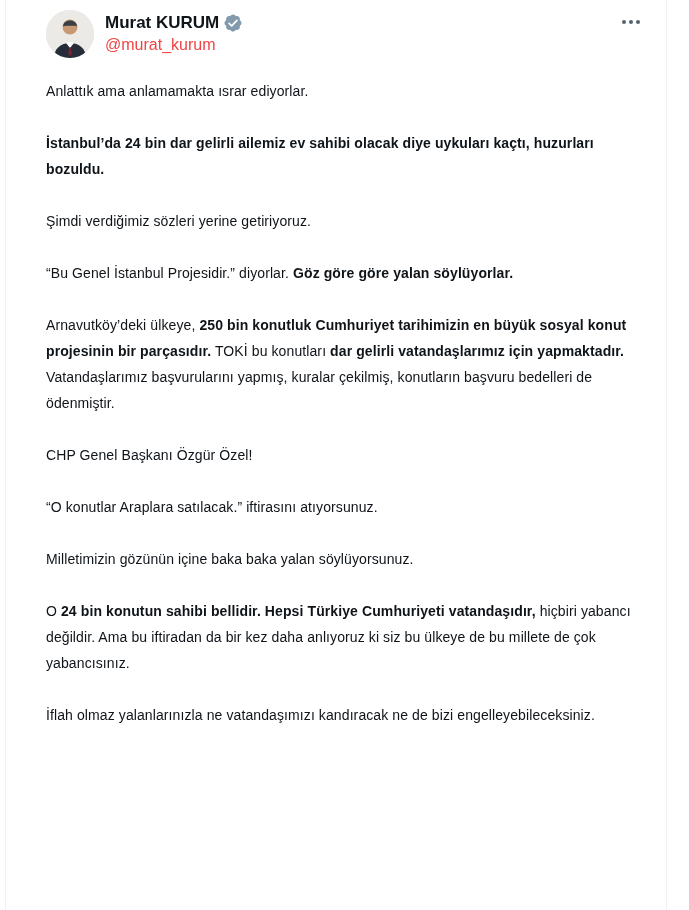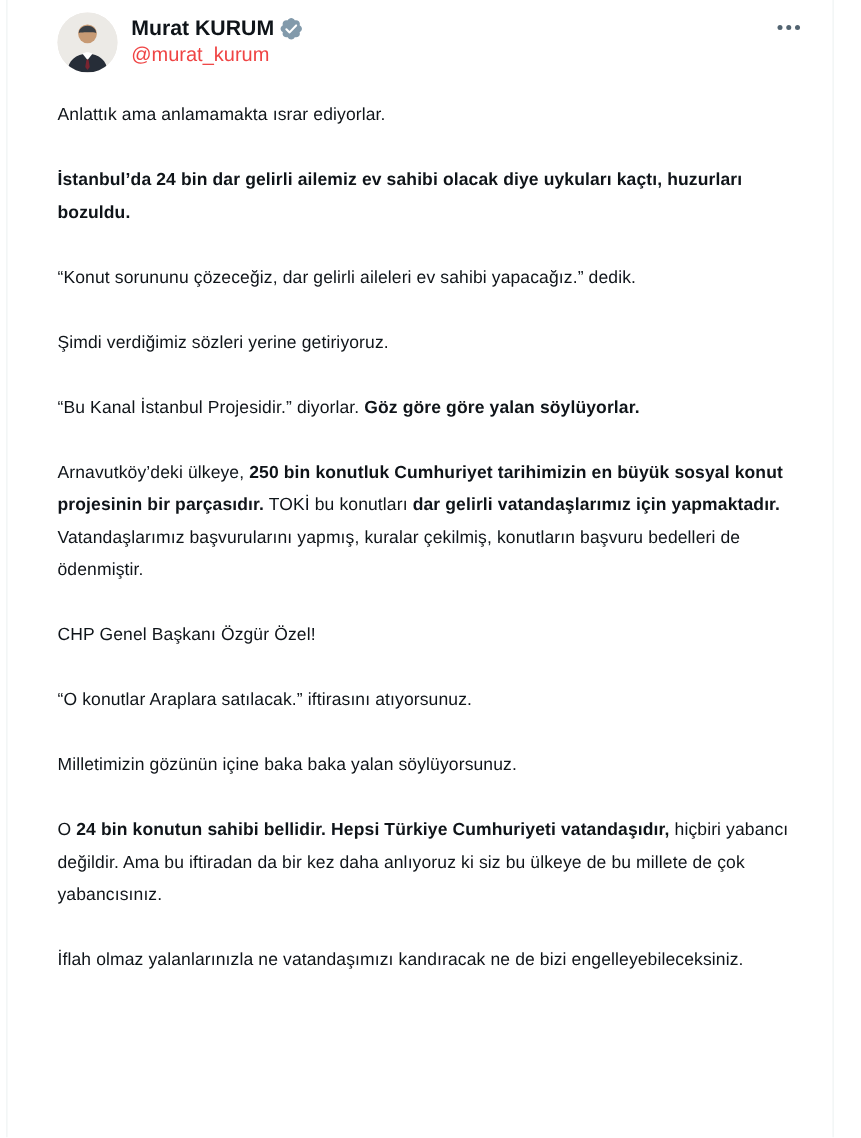--- a/index.html
+++ b/index.html
@@ -115,23 +115,22 @@
     <div class="more-button" aria-label="More">
       <span class="dot"></span>
       <span class="dot"></span>
       <span class="dot"></span>
     </div>
   </div>
 
   <div class="tweet-text" id="tweet-text">
       <p><span>Anlattık ama anlamamakta ısrar ediyorlar.</span></p>
       <p><span class="b">İstanbul’da 24 bin dar gelirli ailemiz ev sahibi olacak diye uykuları kaçtı, huzurları bozuldu.</span></p>
-      <p><span>“Konut sorununu çözeceğiz, dar gelirli aileleri ev sahibi yapacağız.” dedik.</span></p>
       <p><span>Şimdi verdiğimiz sözleri yerine getiriyoruz.</span></p>
-      <p><span>“Bu Kanal İstanbul Projesidir.” diyorlar. </span><span class="b">Göz göre göre yalan söylüyorlar.</span></p>
+      <p><span>“Bu Genel İstanbul Projesidir.” diyorlar. </span><span class="b">Göz göre göre yalan söylüyorlar.</span></p>
       <p><span>Arnavutköy’deki ülkeye, </span><span class="b">250 bin konutluk Cumhuriyet tarihimizin en büyük sosyal konut projesinin bir parçasıdır.</span><span> TOKİ bu konutları </span><span class="b">dar gelirli vatandaşlarımız için yapmaktadır.</span><span> Vatandaşlarımız başvurularını yapmış, kuralar çekilmiş, konutların başvuru bedelleri de ödenmiştir.</span></p>
       <p><span>CHP Genel Başkanı Özgür Özel!</span></p>
       <p><span>“O konutlar Araplara satılacak.” iftirasını atıyorsunuz.</span></p>
       <p><span>Milletimizin gözünün içine baka baka yalan söylüyorsunuz.</span></p>
       <p><span>O </span><span class="b">24 bin konutun sahibi bellidir. Hepsi Türkiye Cumhuriyeti vatandaşıdır,</span><span> hiçbiri yabancı değildir. Ama bu iftiradan da bir kez daha anlıyoruz ki siz bu ülkeye de bu millete de çok yabancısınız.</span></p>
       <p><span>İflah olmaz yalanlarınızla ne vatandaşımızı kandıracak ne de bizi engelleyebileceksiniz.</span></p>
     </div>
 
 </div>
 

